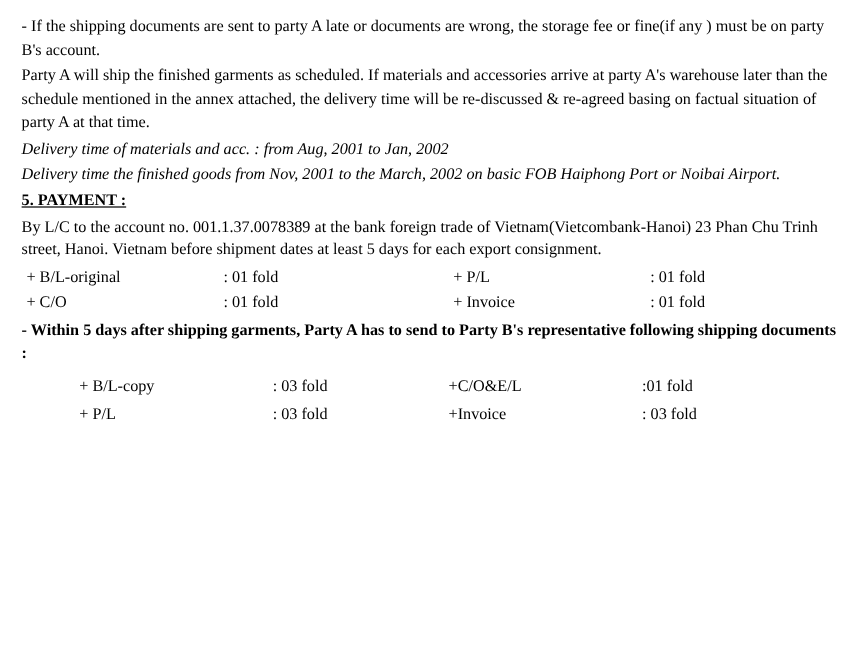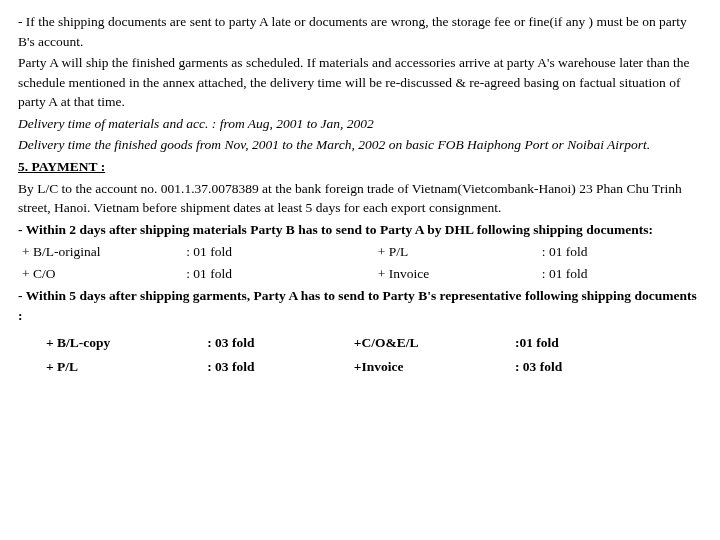--- a/index.html
+++ b/index.html
@@ -56,24 +56,23 @@
       width: 140px;
     }
     .doc-table .col-label2 {
       width: 120px;
     }
     .doc-table .col-value2 {
       width: 120px;
     }
     .bottom-table {
       width: 90%;
-      margin-left: 20px;
+      margin-left: 40px;
       border-collapse: collapse;
       margin-top: 6px;
-      font-weight: bold;
     }
     .bottom-table td {
       padding: 2px 8px;
       font-size: 13.5px;
       vertical-align: top;
     }
   </style>
 </head>
 <body>
 
@@ -98,23 +97,20 @@
   <div class="para">
     <span class="bold underline">5. PAYMENT :</span>
   </div>
 
   <div class="para">
     <span>By L/C  to the account no. 001.1.37.0078389 at the bank foreign trade of Vietnam(Vietcombank-Hanoi) 23 Phan Chu Trinh street, Hanoi. Vietnam before shipment dates at least 5 days for each export consignment.</span>
   </div>
 
 
 
-  <div class="para bold">
-    <span>- Within 2 days after shipping materials Party B has to send to Party A by DHL following shipping documents:</span>
-  </div>
 
   <table class="doc-table">
     <tbody>
         <tr>
       <td class="col-label indent1">
         <span>+ B/L-original</span>
       </td>
       <td class="col-value">
         <span>: 01 fold</span>
       </td>

